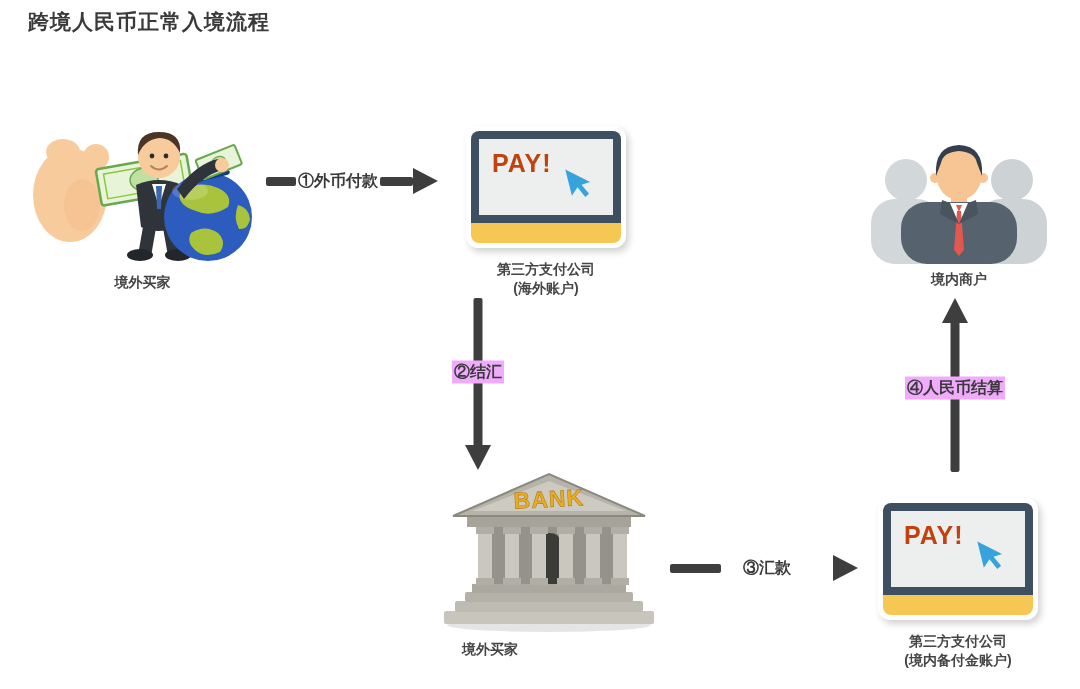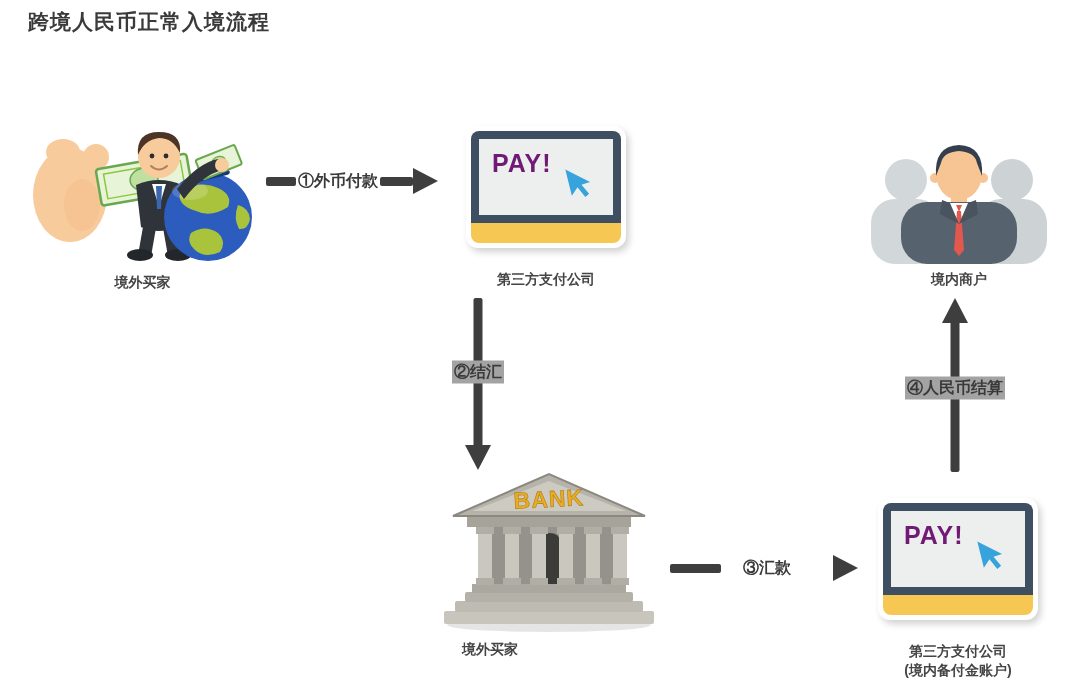--- a/index.html
+++ b/index.html
@@ -17,31 +17,31 @@
   .h-arrow .shaft { height: 9px; background: #3e3e3e; border-radius: 2px; }
   .h-arrow .grow { flex: 1; }
   .head-right { width: 0; height: 0; border-top: 13px solid transparent; border-bottom: 13px solid transparent; border-left: 25px solid #3e3e3e; }
   .arrow-label { font-weight: bold; font-size: 16px; color: #3a3a3a; white-space: nowrap; padding: 0 2px; }
 
   
   .v-arrow { position: absolute; }
   .vshaft { position: absolute; left: 50%; transform: translateX(-50%); width: 9px; background: #3e3e3e; border-radius: 2px; }
   .vhead-down { position: absolute; bottom: 0; left: 50%; transform: translateX(-50%); width: 0; height: 0; border-left: 13px solid transparent; border-right: 13px solid transparent; border-top: 25px solid #3e3e3e; }
   .vhead-up { position: absolute; top: 0; left: 50%; transform: translateX(-50%); width: 0; height: 0; border-left: 13px solid transparent; border-right: 13px solid transparent; border-bottom: 25px solid #3e3e3e; }
-  .v-arrow .arrow-label { position: absolute; left: 50%; transform: translate(-50%, -50%); background: #a3a3a3; padding: 1px 2px; }
+  .v-arrow .arrow-label { position: absolute; left: 50%; transform: translate(-50%, -50%); background: #f0abfc; padding: 1px 2px; }
 
   
   .psp-group { position: absolute; width: 160px; }
   .monitor { position: relative; background: #fff; border-radius: 12px; padding: 5px; box-shadow: 3px 4px 7px rgba(0,0,0,0.18); }
   .monitor-frame { background: #3f4f62; border-radius: 8px 8px 0 0; height: 92px; padding: 8px; }
   .monitor-screen { position: relative; background: #edefee; width: 100%; height: 100%; }
-  .pay-text { position: absolute; left: 13px; top: 10px; color: #701a75; font-size: 25px; font-weight: bold; letter-spacing: 1px; }
+  .pay-text { position: absolute; left: 13px; top: 10px; color: #c2410c; font-size: 25px; font-weight: bold; letter-spacing: 1px; }
   .cursor-icon { position: absolute; right: 16px; top: 26px; }
   .monitor-bar { background: #f7c754; height: 20px; border-radius: 0 0 8px 8px; }
-  .psp-label { position: relative; margin-top: 22px; text-align: center; white-space: nowrap; }
+  .psp-label { position: relative; margin-top: 12px; text-align: center; white-space: nowrap; }
 </style>
 </head>
 <body>
 
 <div class="canvas">
 
   <h1 class="title">跨境人民币正常入境流程</h1>
 
   <div class="group" style="left:30px; top:105px; width:225px; height:190px;">
     <svg width="225" height="158" viewBox="0 0 225 158">
@@ -104,20 +104,21 @@
           <div class="pay-text">PAY!</div>
           <svg class="cursor-icon" width="32" height="36" viewBox="0 0 20 24">
             <polygon points="2,1 2,19 7,14.5 10.5,22 13.5,20.5 10,13.5 16,13" fill="#36a3dc" transform="rotate(-14 9 12)"></polygon>
           </svg>
         </div>
       </div>
       <div class="monitor-bar"></div>
     </div>
     <div class="node-label psp-label">
       <div>第三方支付公司</div>
+      <div>(海外账户)</div>
     </div>
   </div>
 
   <div class="v-arrow" style="left:465px; top:298px; width:26px; height:172px;">
     <div class="vshaft" style="top:0; height:150px;"></div>
     <div class="vhead-down"></div>
     <div class="arrow-label" style="top:74px;">②结汇</div>
   </div>
 
   <div class="group" style="left:440px; top:470px; width:218px; height:200px;">

